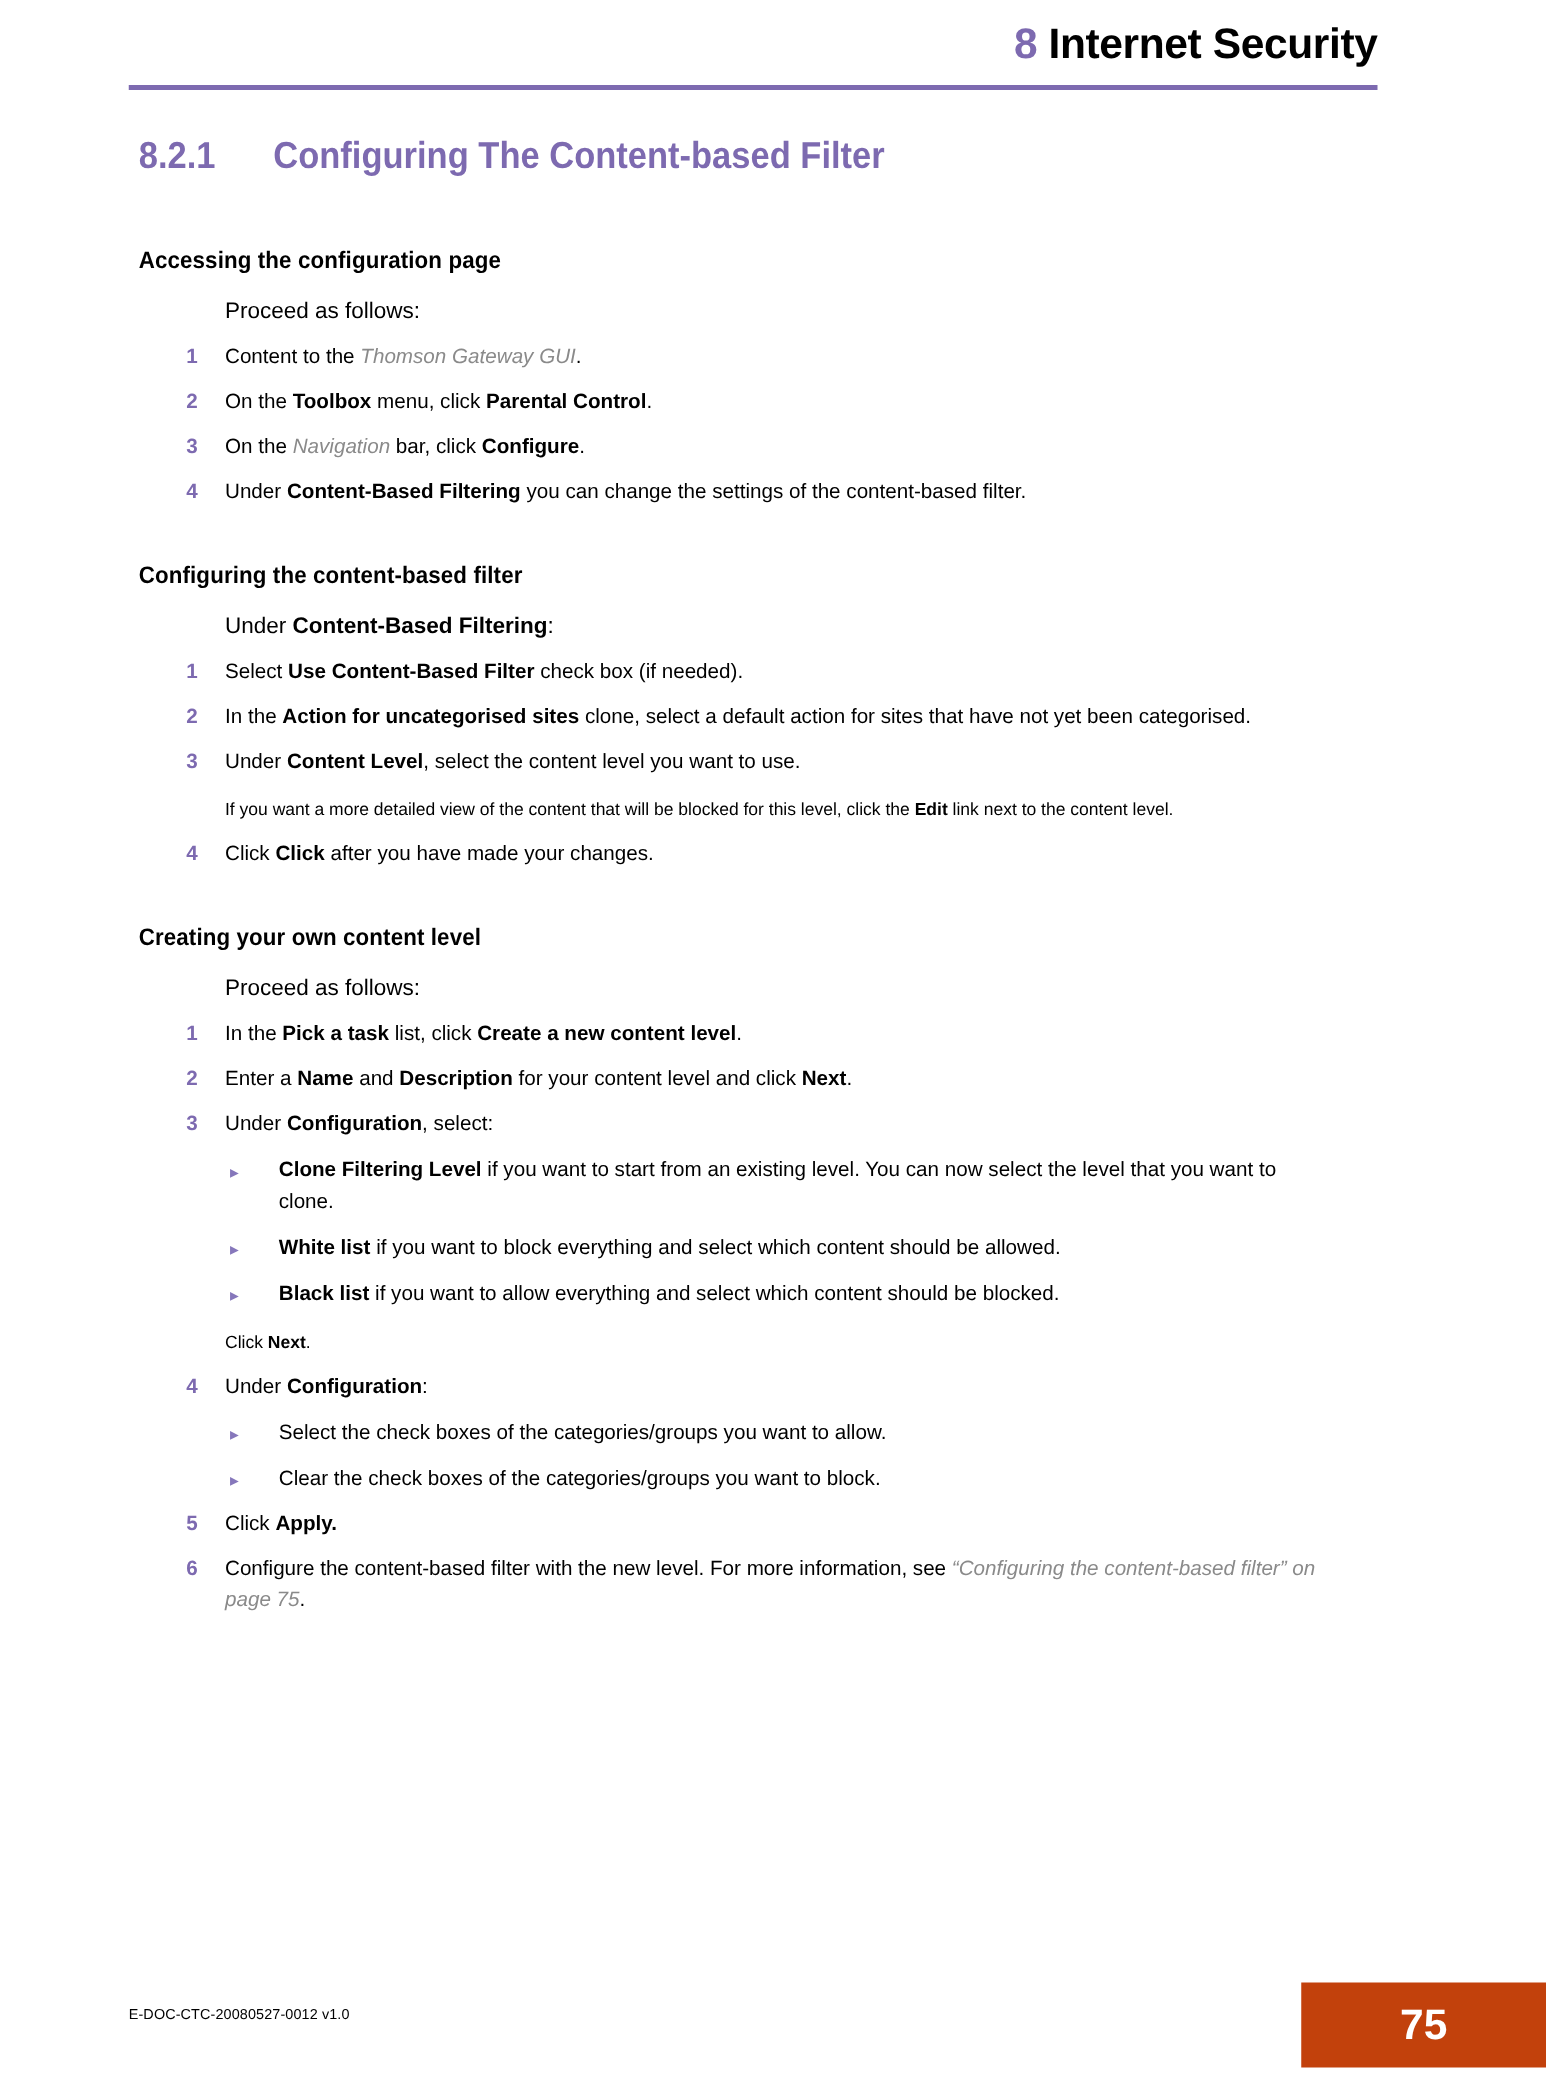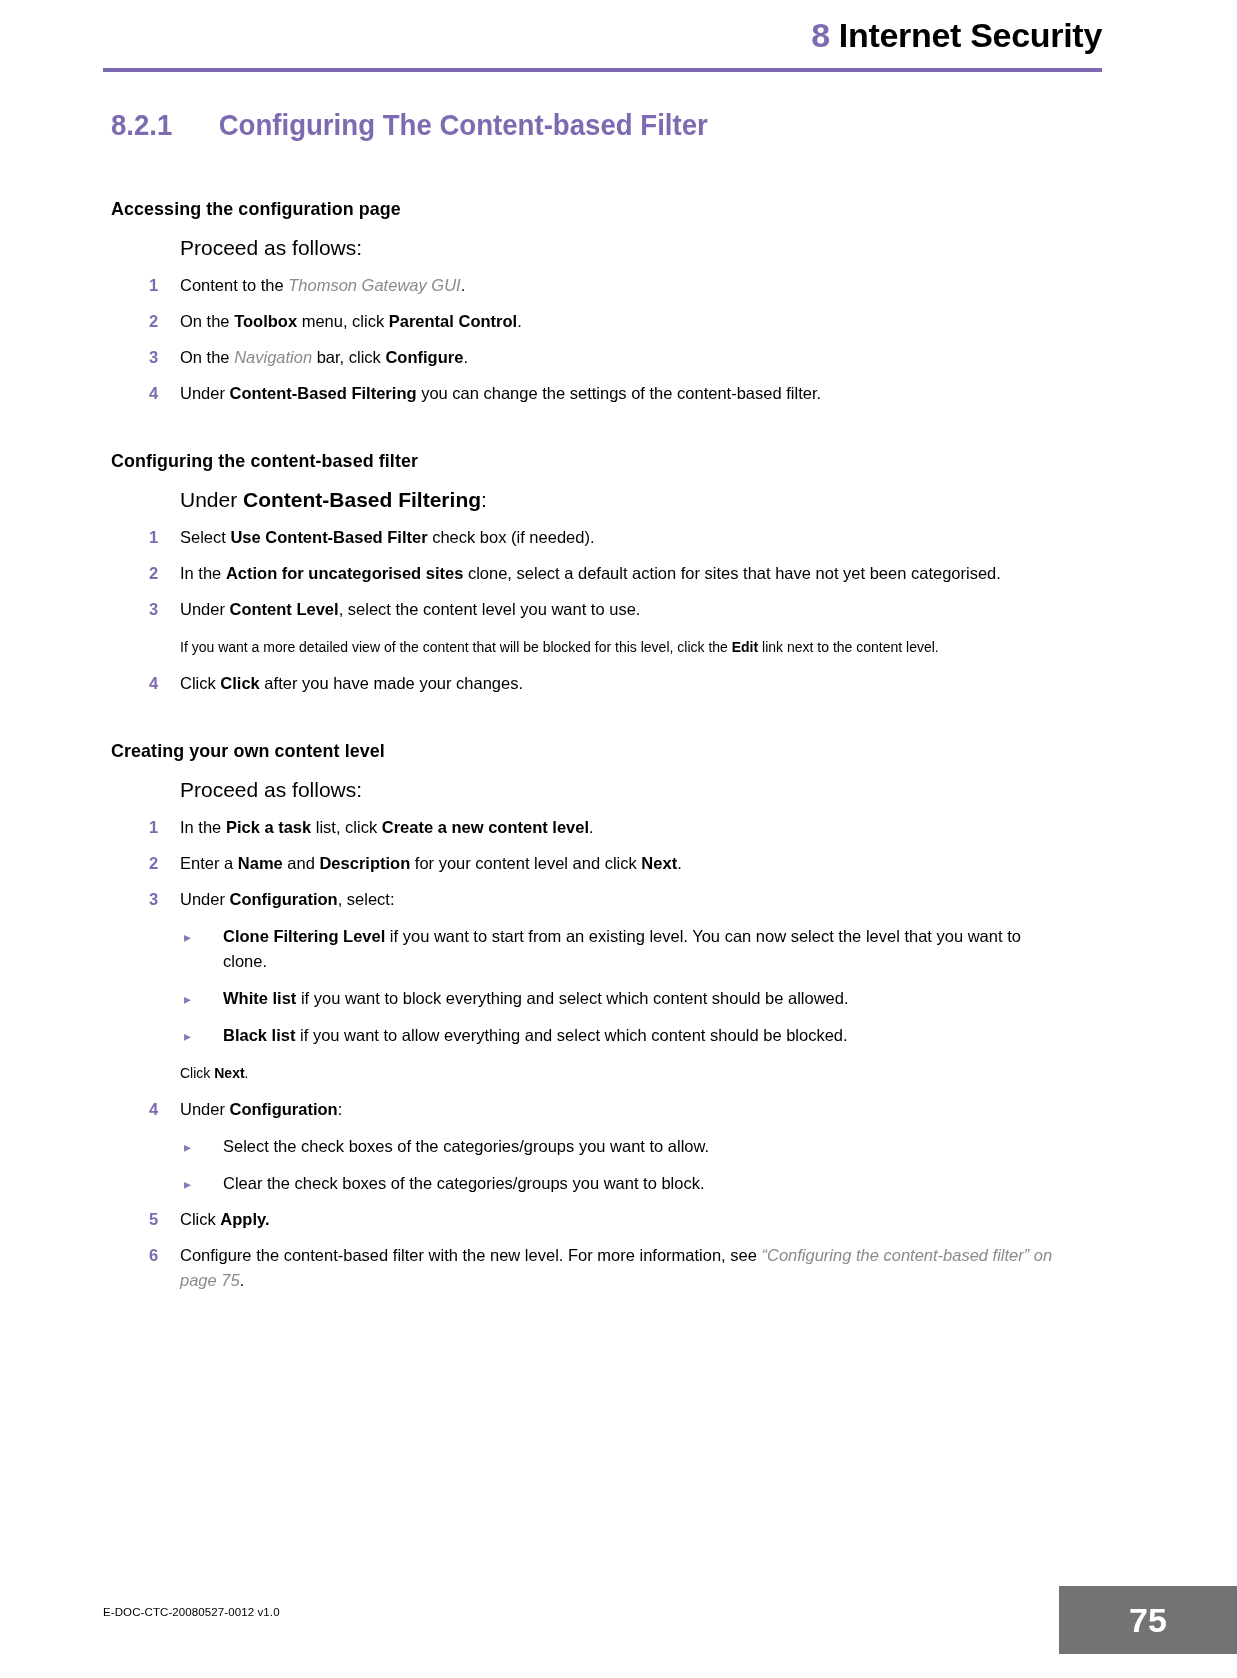--- a/index.html
+++ b/index.html
@@ -80,21 +80,21 @@
     color: #000;
     transform: scaleX(0.94);
     transform-origin: left center;
     letter-spacing: 0.1px;
   }
 
   .block { margin-bottom: 44px; }
   .block:last-child { margin-bottom: 0; }
 
   .intro-line {
-    font-size: 21px;
+    font-size: 18px;
     line-height: 28px;
     margin: 0 0 11px 0;
     padding-left: 69px;
   }
 
   
   .num-list { margin: 0; padding: 0; list-style: none; }
   .num-item {
     position: relative;
     padding-left: 69px;
@@ -154,23 +154,23 @@
     bottom: 60px;
     font-size: 11.5px;
     color: #000;
     font-family: "Liberation Sans Narrow", "Liberation Sans", sans-serif;
     letter-spacing: 0.1px;
   }
   .page-box {
     position: absolute;
     right: 0;
     bottom: 24px;
-    width: 178px;
+    width: 196px;
     height: 68px;
-    background: #737373;
+    background: #c2410c;
     color: #ffffff;
     display: flex;
     align-items: center;
     justify-content: center;
     font-size: 34px;
     font-weight: bold;
     font-family: "Liberation Sans Narrow", "Liberation Sans", sans-serif;
   }
 </style>
 </head>

